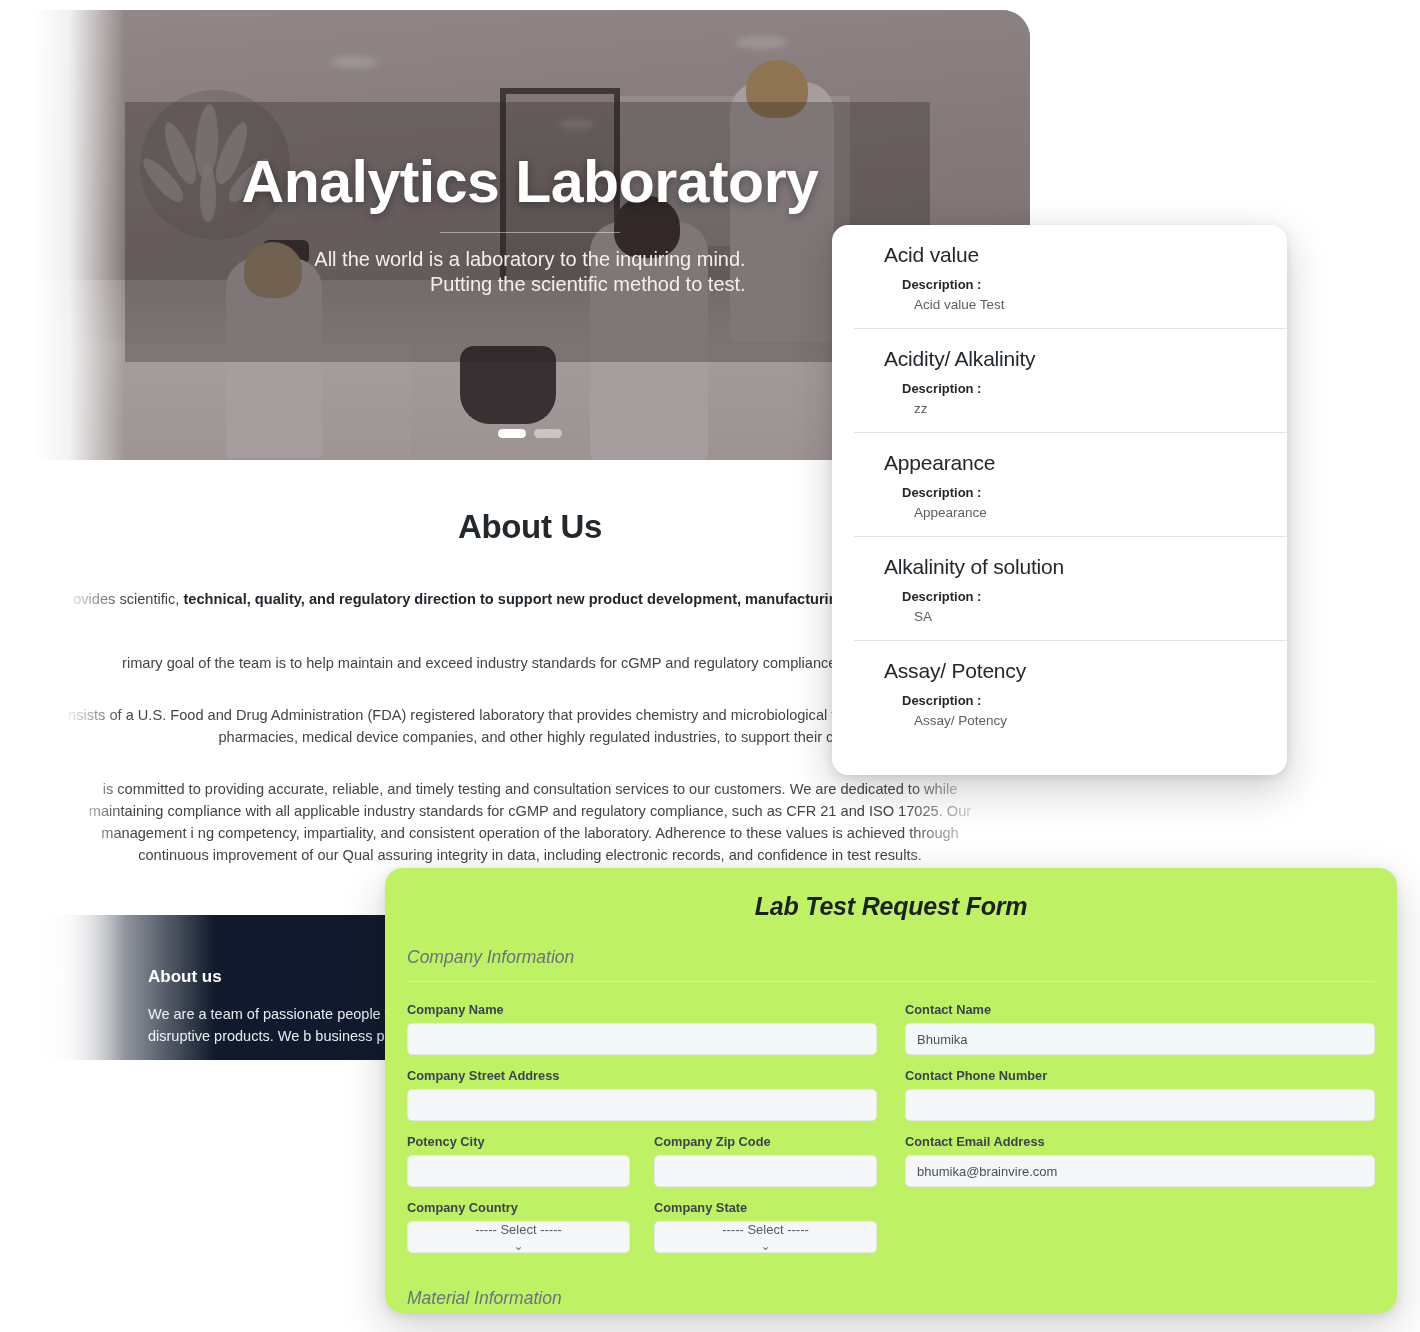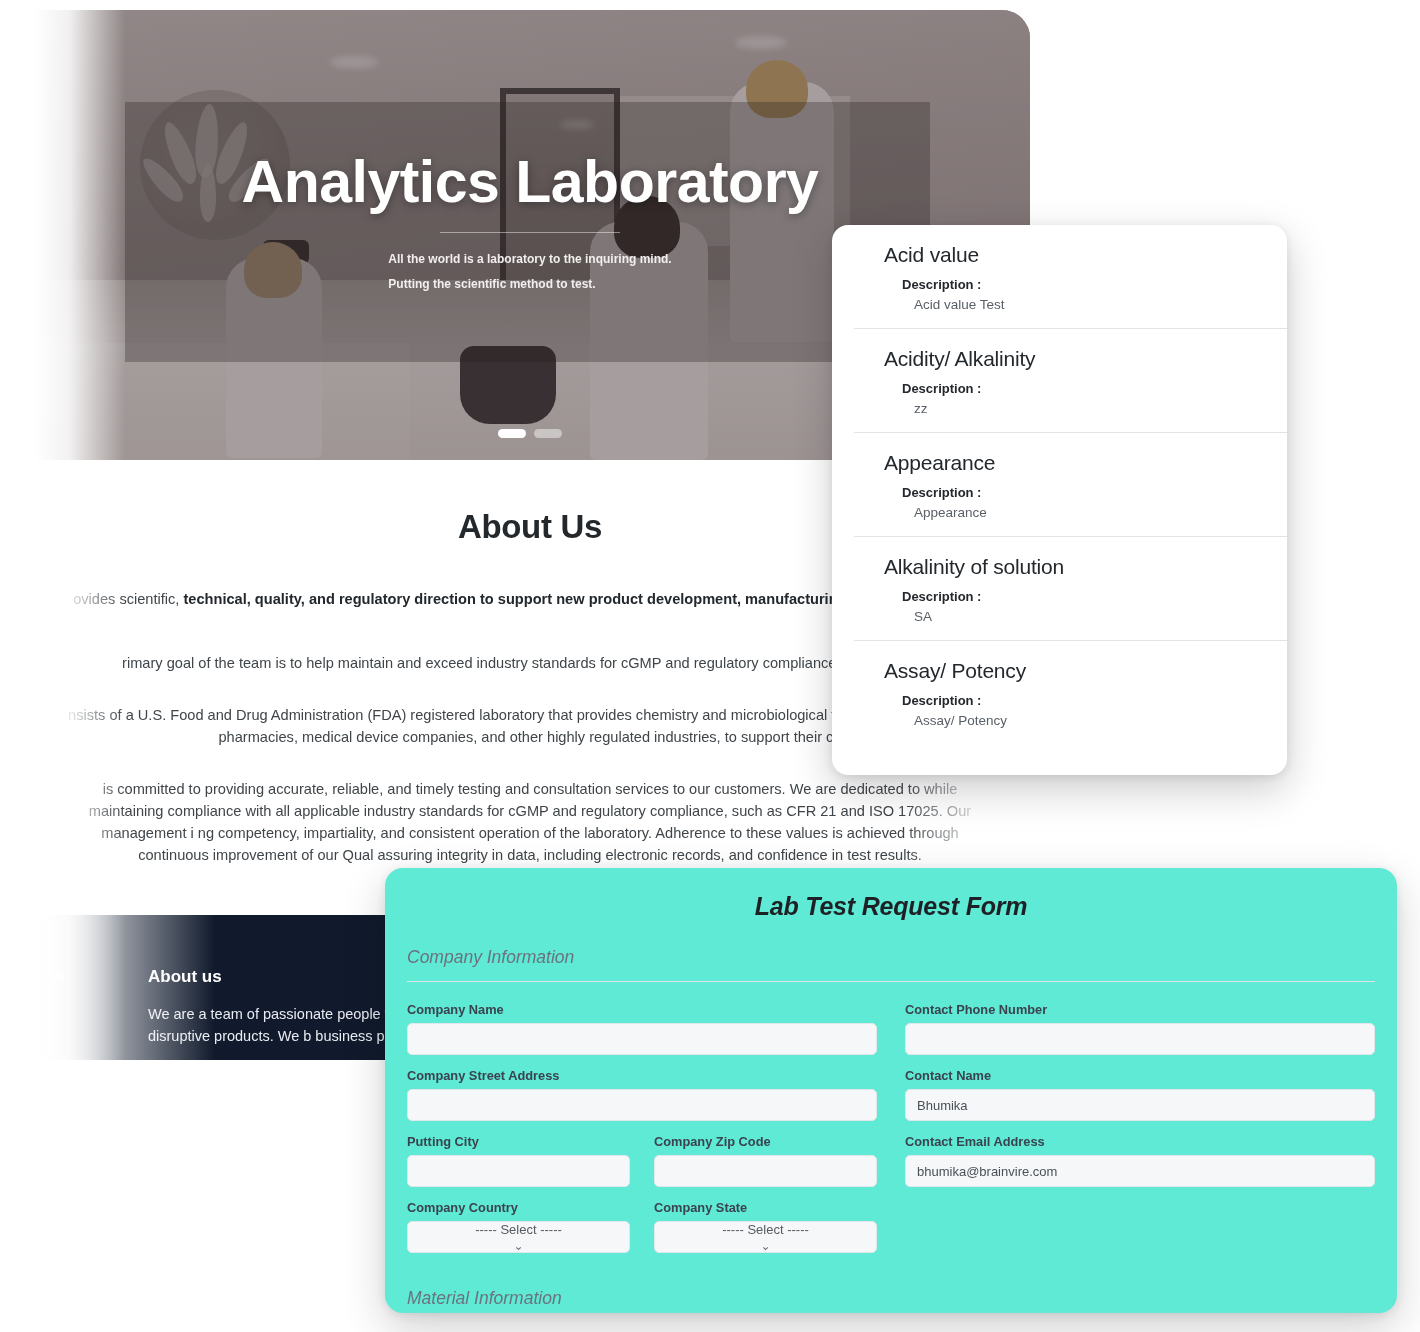--- a/index.html
+++ b/index.html
@@ -50,21 +50,21 @@
   }
   .hero-inner {
     position:absolute; inset:0; display:flex; flex-direction:column;
     align-items:center; justify-content:flex-start; padding-top:138px;
   }
   .hero-title {
     color:#ffffff; font-size:59px; font-weight:700; letter-spacing:-0.5px;
     text-shadow:0 2px 10px rgba(0,0,0,.35);
   }
   .hero-divider { width:180px; height:1px; background:rgba(255,255,255,.45); margin:16px 0 14px; }
-  .hero-sub { color:#f2efee; font-size:12px; line-height:25px; text-align:left; font-weight:700; }
+  .hero-sub { color:#f2efee; font-size:20px; line-height:25px; text-align:right; font-weight:400; }
   .hero-dots { position:absolute; left:50%; transform:translateX(-50%); bottom:22px; display:flex; gap:8px; }
   .dot { width:28px; height:9px; border-radius:6px; background:rgba(255,255,255,.45); }
   .dot.active { background:#ffffff; }
 
   
   .about { padding:48px 34px 0; text-align:center; position:relative; }
   .about-title { font-size:33px; font-weight:700; color:#23282d; letter-spacing:-0.3px; }
   .about-p {
     font-size:14.6px; line-height:22px; color:#3f4549; margin-top:42px;
   }
@@ -106,21 +106,21 @@
   }
   .test-item { padding:18px 30px 16px; border-bottom:1px solid #e3e3e3;margin-left:22px; }
   .test-item:last-child { border-bottom:none; }
   .test-name { font-size:21px; font-weight:400; color:#23282d; letter-spacing:-0.2px; }
   .test-desc-label { font-size:13px; font-weight:700; color:#23282d; margin:10px 0 5px 18px; }
   .test-desc-val { font-size:13.5px; color:#5a6067; margin-left:30px; }
 
   
   #form-card {
     position:absolute; left:385px; top:868px; width:1012px; height:445px;
-    background:#5eead4; border-radius:18px;
+    background:#bef264; border-radius:18px;
     box-shadow:0 16px 44px rgba(30,25,30,.20), 0 2px 10px rgba(30,25,30,.10);
     overflow:hidden; z-index:12;
     padding:24px 22px 0 22px;
   }
   .form-title {
     text-align:center; font-size:25px; font-weight:700; font-style:italic;
     color:#1d2125; letter-spacing:-0.2px; margin-bottom:26px;
   }
   .section-head {
     font-size:17.5px; font-style:italic; color:#6b7280; font-weight:400;
@@ -269,21 +269,21 @@
         <div class="fg">
           <label>Company Name</label>
           <div class="fld"></div>
         </div>
         <div class="fg">
           <label>Company Street Address</label>
           <div class="fld"></div>
         </div>
         <div class="row2">
           <div class="fg">
-            <label>Putting City</label>
+            <label>Potency City</label>
             <div class="fld"></div>
           </div>
           <div class="fg">
             <label>Company Zip Code</label>
             <div class="fld"></div>
           </div>
         </div>
         <div class="row2">
           <div class="fg">
             <label>Company Country</label>
@@ -297,28 +297,28 @@
             <div class="fld sel">
               <span>----- Select -----</span>
               <span class="chev">⌄</span>
             </div>
           </div>
         </div>
       </div>
 
       <div class="col">
         <div class="fg">
+          <label>Contact Name</label>
+          <div class="fld">Bhumika</div>
+        </div>
+        <div class="fg">
           <label>Contact Phone Number</label>
           <div class="fld"></div>
         </div>
         <div class="fg">
-          <label>Contact Name</label>
-          <div class="fld">Bhumika</div>
-        </div>
-        <div class="fg">
           <label>Contact Email Address</label>
           <div class="fld">bhumika@brainvire.com</div>
         </div>
       </div>
     </div>
 
     <div class="section-head mat-head">Material Information</div>
   </div>
 
 </div>

